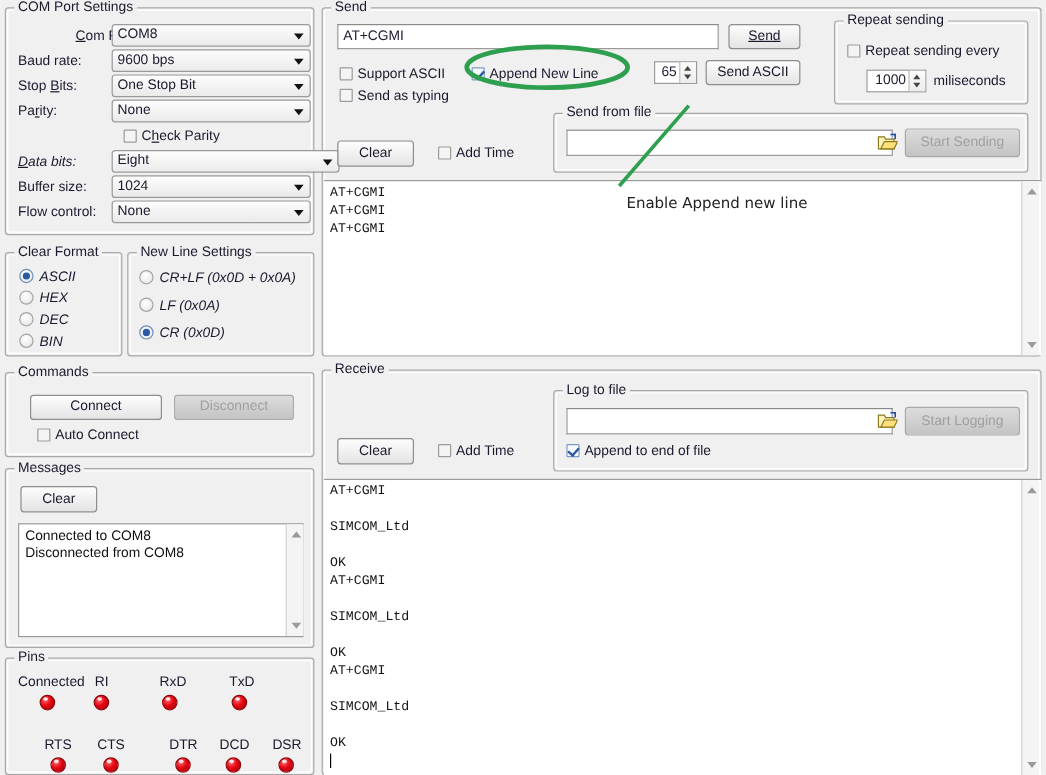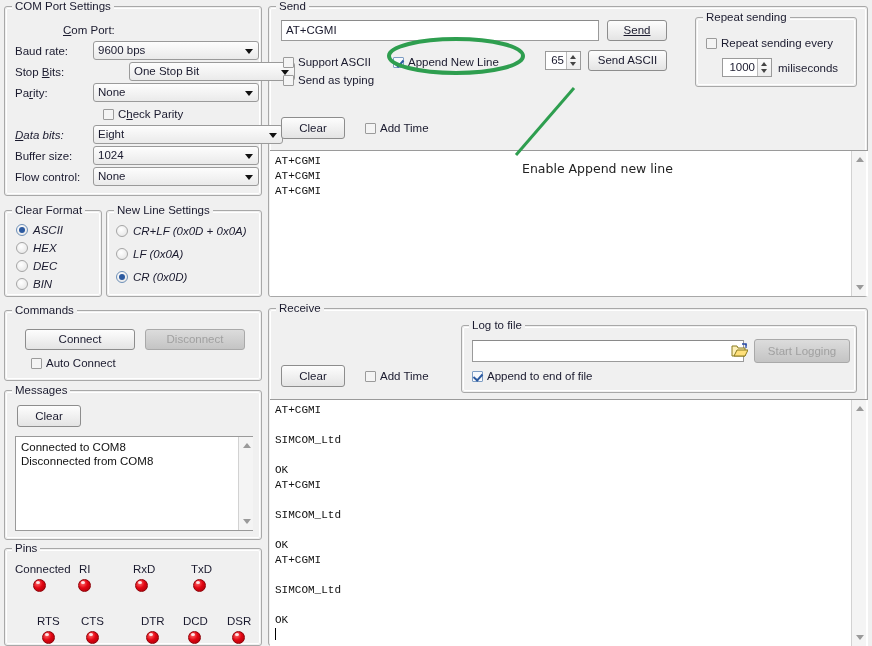--- a/index.html
+++ b/index.html
@@ -217,24 +217,25 @@
     font-size:12.5px;color:#222;white-space:nowrap;
   }
 </style>
 </head>
 <body>
 
 <div class="gb" id="gb-com" style="left:4px;top:6px;width:258px;height:190px;">
   <span class="gbt">COM Port Settings</span>
   <div class="inner" id="com-inner">
       <span class="lbl" style="left:10px;top:17px;margin-left:48px;"><u>C</u>om Port:</span>
+      <div class="combo" style="left:88px;top:13px;width:166px;"><span>COM8</span><span class="arw"></span></div>
       <span class="lbl" style="left:10px;top:38px;">Baud rate:</span>
       <div class="combo" style="left:88px;top:34px;width:166px;"><span>9600 bps</span><span class="arw"></span></div>
       <span class="lbl" style="left:10px;top:59px;">Stop <u>B</u>its:</span>
-      <div class="combo" style="left:88px;top:55px;width:166px;margin-left:36px;"><span>One Stop Bit</span><span class="arw"></span></div>
+      <div class="combo" style="left:88px;top:55px;width:166px;"><span>One Stop Bit</span><span class="arw"></span></div>
       <span class="lbl" style="left:10px;top:80px;">Pa<u>r</u>ity:</span>
       <div class="combo" style="left:88px;top:76px;width:166px;"><span>None</span><span class="arw"></span></div>
       <span class="lbl" style="left:10px;top:122px;font-style:italic;"><u>D</u>ata bits:</span>
       <div class="combo" style="left:88px;top:118px;width:190px;"><span>Eight</span><span class="arw"></span></div>
       <span class="lbl" style="left:10px;top:143px;">Buffer size:</span>
       <div class="combo" style="left:88px;top:139px;width:166px;"><span>1024</span><span class="arw"></span></div>
       <span class="lbl" style="left:10px;top:164px;">Flow control:</span>
       <div class="combo" style="left:88px;top:160px;width:166px;"><span>None</span><span class="arw"></span></div>
       <div class="cb" style="left:98px;top:101px;"><span class="bx"></span><span>C<u>h</u>eck Parity</span></div>
     </div>
@@ -347,20 +348,35 @@
         </div>
         <span class="lbl" style="left:82px;top:44px;">miliseconds</span>
       </div>
     </div>
 
     <div class="btn" style="left:12px;top:110px;width:64px;height:22px;line-height:20px;">Clear</div>
     <div class="cb" id="send-addtime" style="left:96px;top:115px;">
       <span class="bx"></span><span>Add Time</span>
     </div>
 
+    <div class="gb" style="left:192px;top:87px;width:396px;height:50px;">
+      <span class="gbt">Send from file</span>
+      <div class="inner">
+        <div class="tin" style="left:10px;top:13px;width:272px;height:22px;line-height:20px;"></div>
+        <span class="fico" style="left:269px;top:16px;">
+          <svg width="17" height="15" viewBox="0 0 17 15">
+            <path d="M1,3 L1,13 L14,13 L14,5 L7,5 L6,3 Z" fill="#fdf0b8" stroke="#8a7a1e" stroke-width="1"></path>
+            <path d="M3,13 L6,7 L17,7 L14,13 Z" fill="#ffe07a" stroke="#8a7a1e" stroke-width="1"></path>
+            <path d="M11,1 L15,1 L15,5" fill="none" stroke="#2b4ea8" stroke-width="1.3"></path>
+            <path d="M15,0.5 L16.6,2.2 L13.6,2.2 Z" fill="#2b4ea8" transform="rotate(45 15 1.5)"></path>
+          </svg>
+        </span>
+        <div class="btn dis" style="left:292px;top:12px;width:96px;height:24px;line-height:22px;">Start Sending</div>
+      </div>
+    </div>
 
     <div class="term" id="send-term" style="left:1px;top:143px;width:598px;height:146px;border-left:none;border-right:none;border-bottom:none;">AT+CGMI
 AT+CGMI
 AT+CGMI</div>
     <div class="sbar" style="left:582px;top:144px;height:145px;">
       <span class="ar up"></span>
       <span class="ar dn"></span>
     </div>
   </div>
 </div>

